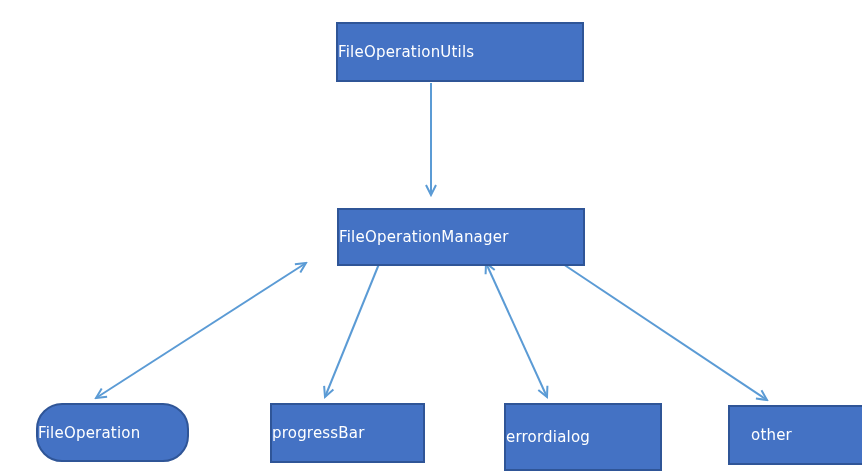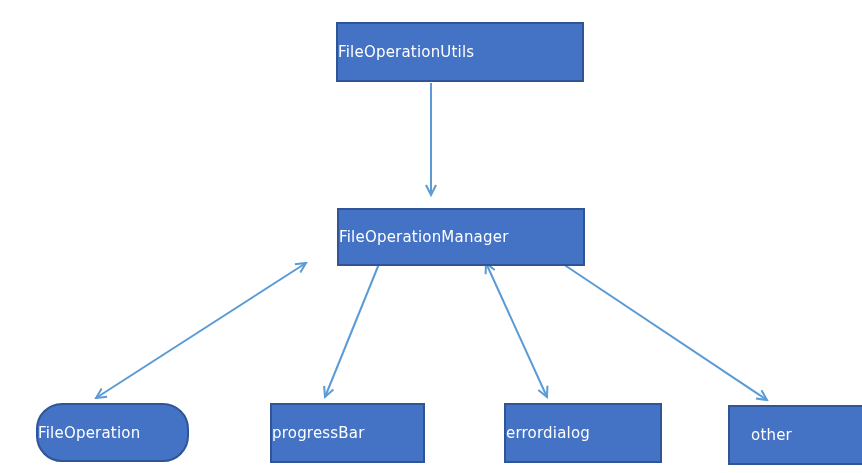--- a/index.html
+++ b/index.html
@@ -32,21 +32,21 @@
     align-items: center;
     font-size: 15px;
     letter-spacing: 0.2px;
     text-align: center;
     margin-left: 28px;
   }
   #node-utils        { left: 308px; top: 22px;  width: 248px; height: 60px; }
   #node-manager      { left: 309px; top: 208px; width: 248px; height: 58px; }
   #node-fileoperation{ left: 8px;   top: 403px; width: 153px; height: 59px; border-radius: 26px; }
   #node-progressbar  { left: 242px; top: 403px; width: 155px; height: 60px; }
-  #node-errordialog  { left: 476px; top: 403px; width: 158px; height: 60px; }
+  #node-errordialog  { left: 476px; top: 403px; width: 158px; height: 68px; }
   #node-other        { left: 700px; top: 405px; width: 155px; height: 60px; padding-left: 21px; }
   .edge {
     stroke: #5b9bd5;
     stroke-width: 2;
     fill: none;
   }
 </style>
 </head>
 <body>
 

